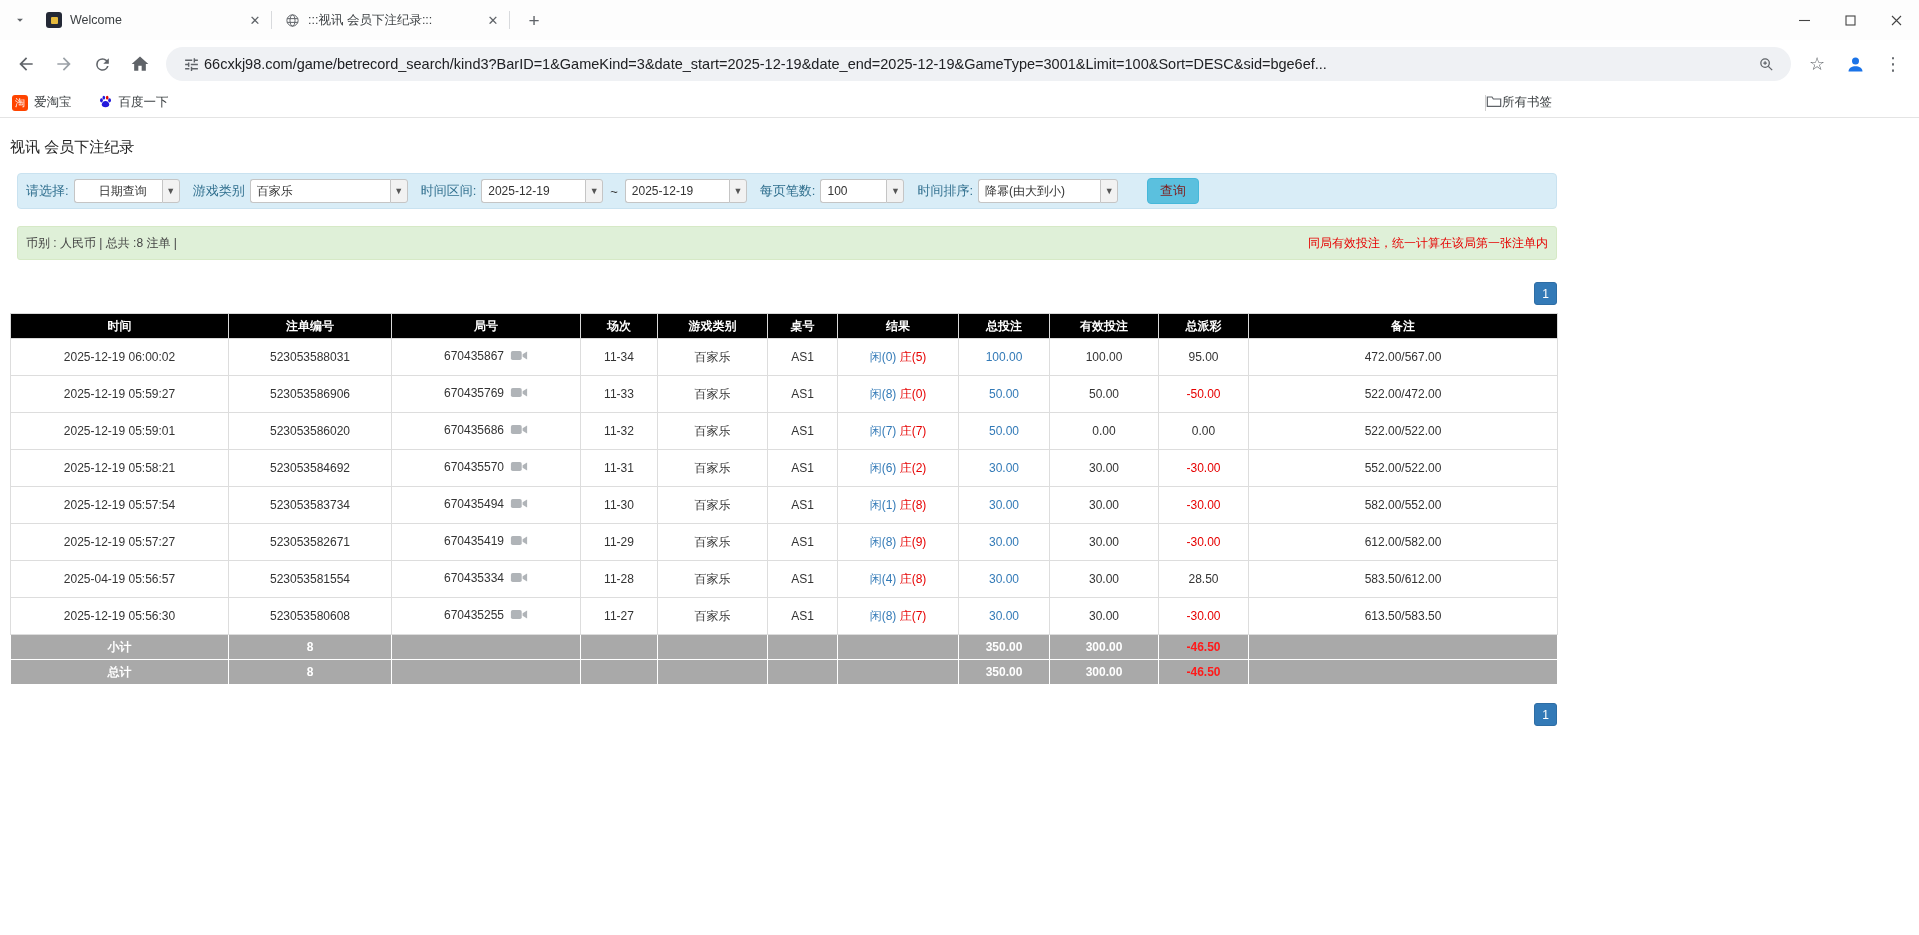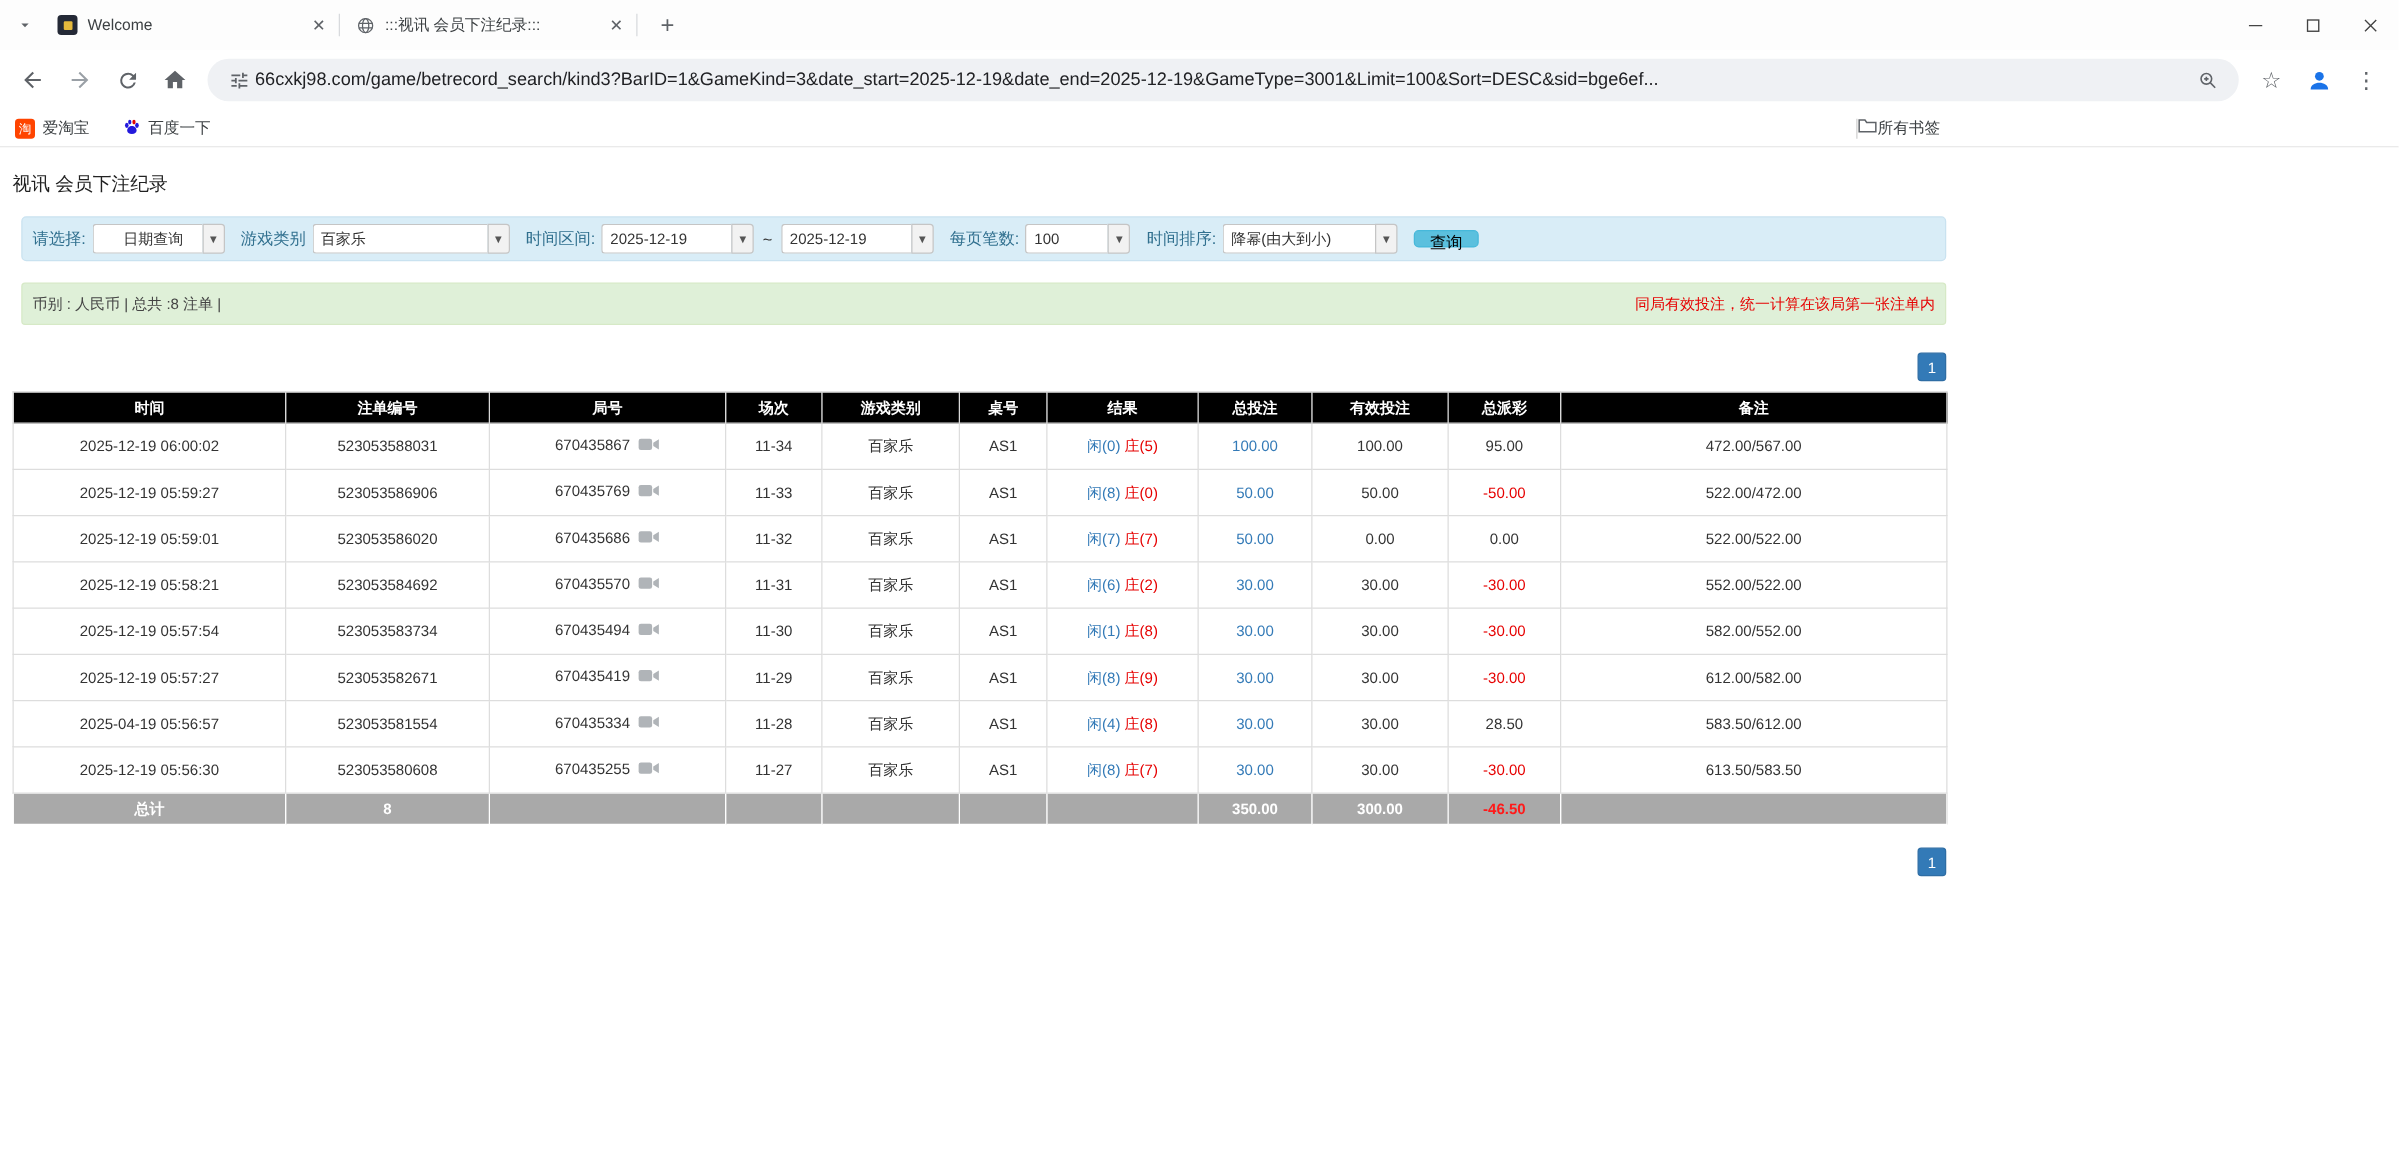--- a/index.html
+++ b/index.html
@@ -39,21 +39,21 @@
 
   .filterbar { margin-left: 7px; width: 1540px; height: 36px; background: #d9edf7; border: 1px solid #c9e2f0; border-radius: 4px; display: flex; align-items: center; padding: 0 8px; gap: 5px; }
   .flabel { font-size: 13px; color: #31708f; margin-left: 8px; white-space: nowrap; }
   .flabel:first-child { margin-left: 0; }
   .combo { display: inline-flex; height: 24px; }
   .combo input { border: 1px solid #c5c5c5; border-right: none; border-radius: 3px 0 0 3px; padding: 0 6px; font-size: 12px; color: #333; background: #fff; font-family: "Liberation Sans", sans-serif; }
   .caret-btn { width: 18px; border: 1px solid #c5c5c5; background: #f2f2f2; border-radius: 0 3px 3px 0; display: flex; align-items: center; justify-content: center; font-size: 9px; color: #555; cursor: pointer; padding: 0; }
   .w1 input { width: 88px; padding-left: 24px; } .w2 input { width: 140px; } .w3 input { width: 104px; }
   .w4 input { width: 66px; } .w5 input { width: 122px; }
   .tilde { font-size: 13px; color: #333; margin: 0 2px; }
-  .search-btn { margin-left: 8px; height: 14px; padding: 0 12px; background: #5bc0de; border: 1px solid #46b8da; border-radius: 4px; color: #000000; font-size: 13px; cursor: pointer; font-family: "Liberation Sans", sans-serif; }
+  .search-btn { margin-left: 24px; height: 26px; padding: 0 12px; background: #5bc0de; border: 1px solid #46b8da; border-radius: 4px; color: #7f1d1d; font-size: 13px; cursor: pointer; font-family: "Liberation Sans", sans-serif; }
 
   .infobar { margin: 17px 0 0 7px; width: 1540px; height: 28px; background: #dff0d8; border: 1px solid #d6e9c6; border-radius: 3px; display: flex; align-items: center; justify-content: space-between; padding: 16px 8px; font-size: 12px; }
   .info-left { color: #444; }
   .info-right { color: #e60000; }
 
   .pager { width: 1547px; display: flex; justify-content: flex-end; margin-top: 22px; }
   .pager.bottom { margin-top: 18px; }
   .page-btn { min-width: 23px; height: 23px; background: #337ab7; border: 1px solid #2e6da4; border-radius: 3px; color: #fff; font-size: 12px; cursor: pointer; font-family: "Liberation Sans", sans-serif; }
 
   table.bet-table { width: 1547px; border-collapse: collapse; table-layout: fixed; margin-top: 8px; }
@@ -400,32 +400,45 @@
             <td>AS1</td>
             <td><span class="res-player">闲(8)</span> <span class="res-banker">庄(7)</span></td>
             <td><a class="bet-link">30.00</a></td>
             <td>30.00</td>
             <td class="neg">-30.00</td>
             <td>613.50/583.50</td>
           </tr>
         </tbody>
       <tfoot>
         <tr class="summary">
-          <td>总计</td>
+          <td>小计</td>
           <td>8</td>
           <td></td>
           <td></td>
           <td></td>
           <td></td>
           <td></td>
           <td>350.00</td>
           <td>300.00</td>
           <td class="neg">-46.50</td>
           <td></td>
         </tr>
+        <tr class="summary">
+          <td>总计</td>
+          <td>8</td>
+          <td></td>
+          <td></td>
+          <td></td>
+          <td></td>
+          <td></td>
+          <td>350.00</td>
+          <td>300.00</td>
+          <td class="neg">-46.50</td>
+          <td></td>
+        </tr>
       </tfoot>
     </table>
 
     <div class="pager bottom">
       <button class="page-btn">1</button>
     </div>
   </div>
 </div>
 
 </body></html>

